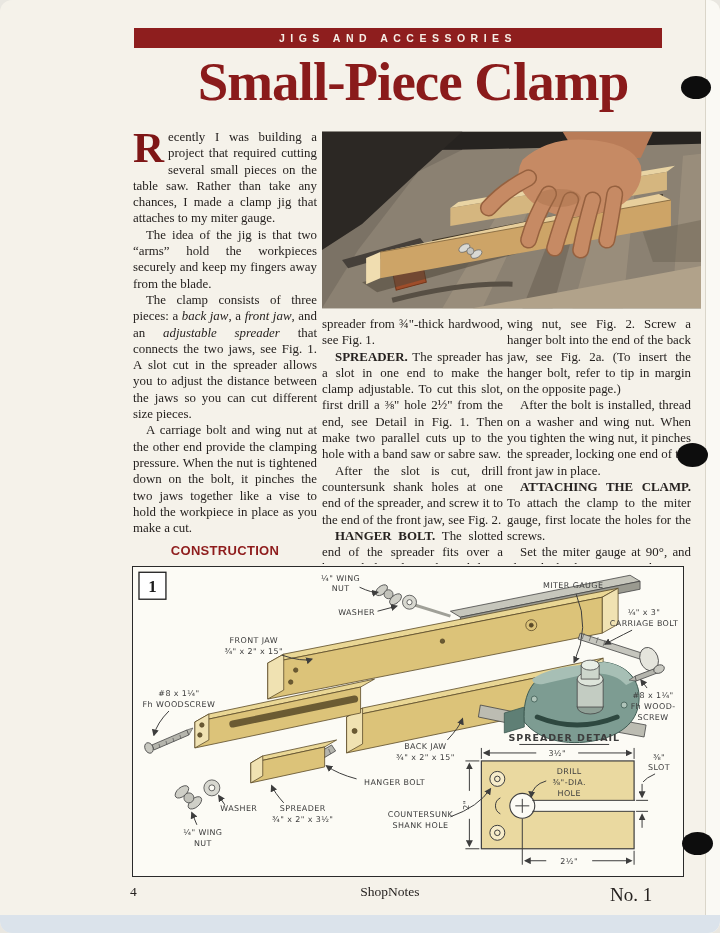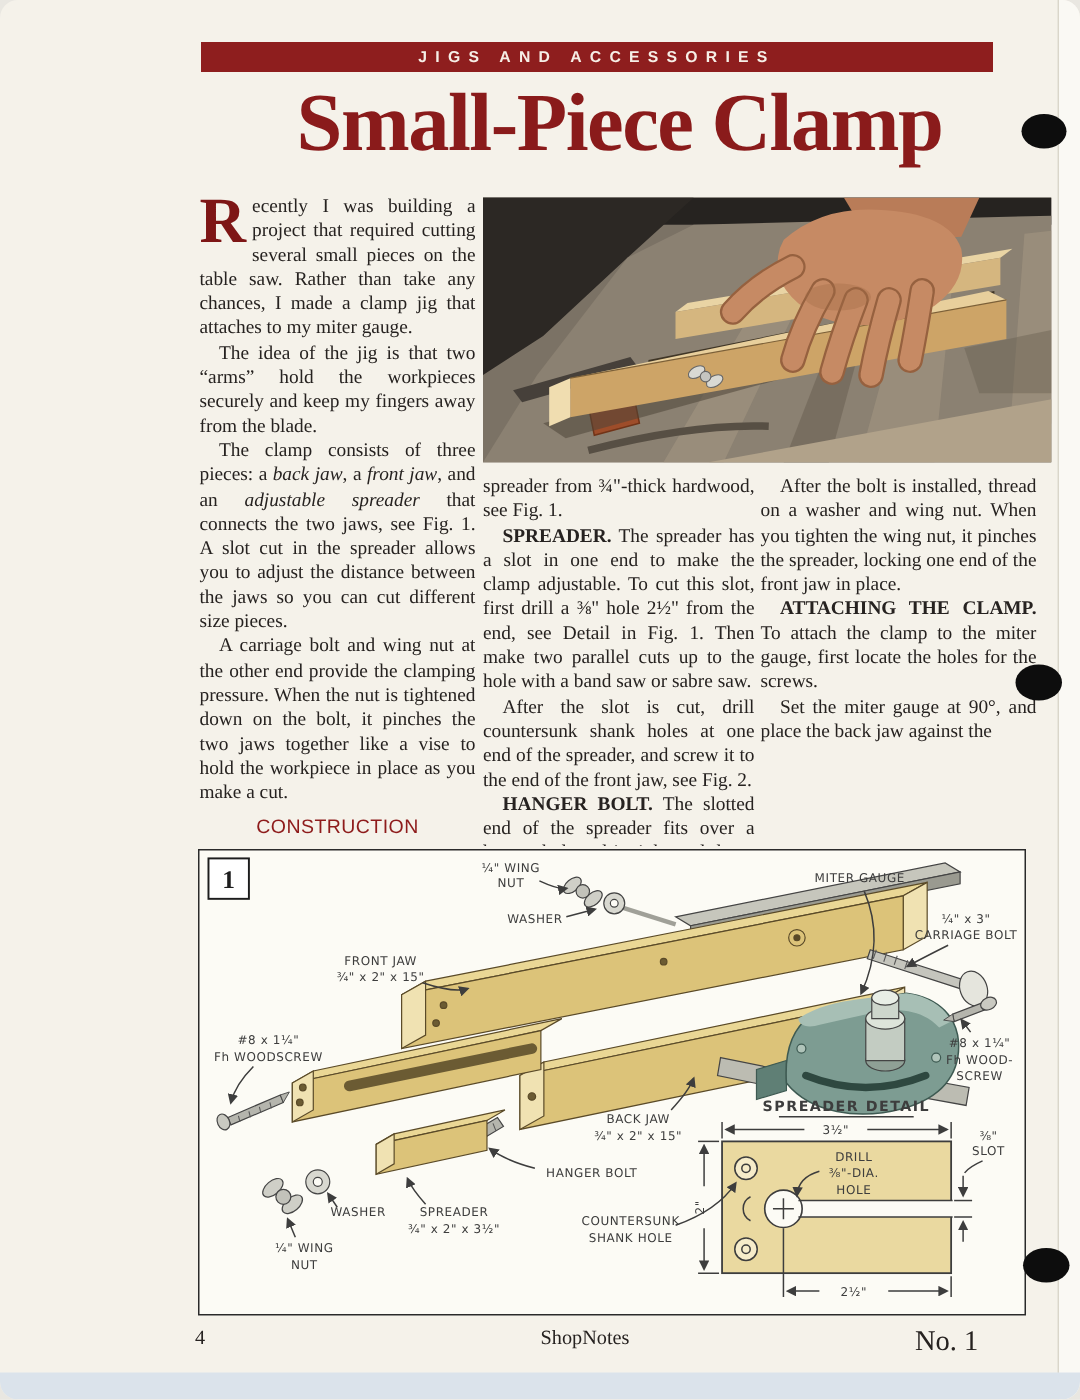--- a/index.html
+++ b/index.html
@@ -16,21 +16,21 @@
   .margin-note{position:absolute;left:14px;top:166px;width:116px;text-align:right;
          font-family:"DejaVu Serif",serif;font-style:italic;font-size:13px;line-height:1.54;color:#4c3434;}
   .col{position:absolute;font-size:12.9px;line-height:16.3px;text-align:justify;overflow:hidden;}
   .col1{left:133px;top:129px;width:184px;height:434px;}
   .col2{left:322px;top:316px;width:181px;height:248px;}
   .col3{left:507px;top:316px;width:184px;height:248px;}
   .col p{margin:0;}
   .col p.ind{text-indent:13px;}
   .dropcap{float:left;font-size:43px;line-height:33px;font-weight:bold;color:#7e1616;padding:2px 4px 0 0;}
   .construction{text-align:center;color:#8e1c1c;font-family:"Liberation Sans",sans-serif;
-         font-weight:400;font-size:13px;letter-spacing:.3px;margin:7px 0 5px 0;}
+         font-weight:700;font-size:13px;letter-spacing:.3px;margin:7px 0 5px 0;}
   .lead{font-weight:bold;}
   .photo{position:absolute;left:322px;top:131px;width:379px;height:178px;}
   .figure{position:absolute;left:132px;top:566px;width:552px;height:311px;border:1.5px solid #2a2a2a;background:#fcfbf5;box-sizing:border-box;}
   .footer-pagenum{position:absolute;left:130px;top:884px;font-size:13.5px;}
   .footer-pub{position:absolute;left:60px;top:884px;width:660px;text-align:center;font-size:13.5px;}
   .footer-issue{position:absolute;left:610px;top:884px;width:80px;text-align:left;font-size:19px;}
   .lbl{font-family:"DejaVu Sans",sans-serif;font-size:8px;letter-spacing:.4px;fill:#3d3d3d;font-weight:500;}
   .dtitle{font-family:"DejaVu Sans",sans-serif;font-size:9.5px;letter-spacing:1px;fill:#3d3d3d;font-weight:bold;}
   .fignum{font-family:"Liberation Serif",serif;font-size:17px;font-weight:bold;fill:#1d1d1d;}
   .ldr{fill:none;stroke:#3d3d3d;stroke-width:1;}
@@ -99,20 +99,21 @@
   </svg>
 
   <div class="col col2">
     <p>spreader from ¾"-thick hardwood, see Fig. 1.</p>
     <p class="ind"><span class="lead">SPREADER.</span><span> The spreader has a slot in one end to make the clamp adjustable. To cut this slot, first drill a ⅜" hole 2½" from the end, see Detail in Fig. 1. Then make two parallel cuts up to the hole with a band saw or sabre saw.</span></p>
     <p class="ind">After the slot is cut, drill countersunk shank holes at one end of the spreader, and screw it to the end of the front jaw, see Fig. 2.</p>
     <p class="ind"><span class="lead">HANGER BOLT.</span><span> The slotted end of the spreader fits over a hanger bolt and is tightened down with a</span></p>
   </div>
 
   <div class="col col3">
+    <p>wing nut, see Fig. 2. Screw a hanger bolt into the end of the back jaw, see Fig. 2a. (To insert the hanger bolt, refer to tip in margin on the opposite page.)</p>
     <p class="ind">After the bolt is installed, thread on a washer and wing nut. When you tighten the wing nut, it pinches the spreader, locking one end of the front jaw in place.</p>
     <p class="ind"><span class="lead">ATTACHING THE CLAMP.</span><span> To attach the clamp to the miter gauge, first locate the holes for the screws.</span></p>
     <p class="ind">Set the miter gauge at 90°, and place the back jaw against the</p>
   </div>
 
   <div class="figure">
     <svg width="549" height="308" viewBox="0 0 550 308">
       <defs>
         <marker id="ah" markerWidth="7" markerHeight="7" refX="5.5" refY="3.5" orient="auto">
           <path d="M0,0 L7,3.5 L0,7 Z" fill="#3d3d3d"></path>

